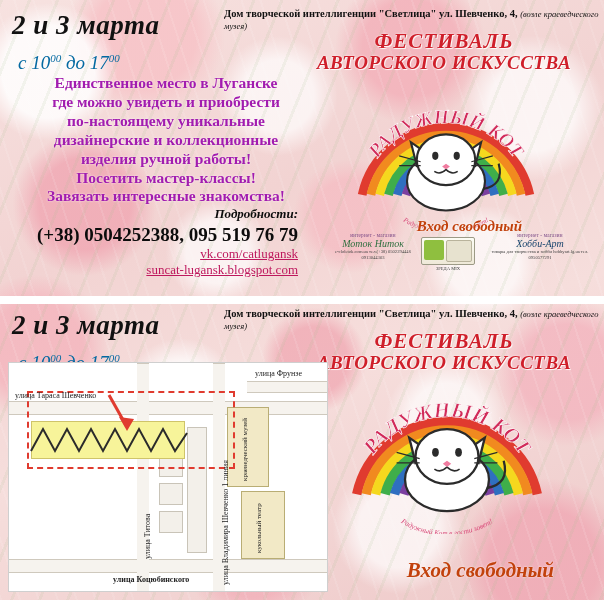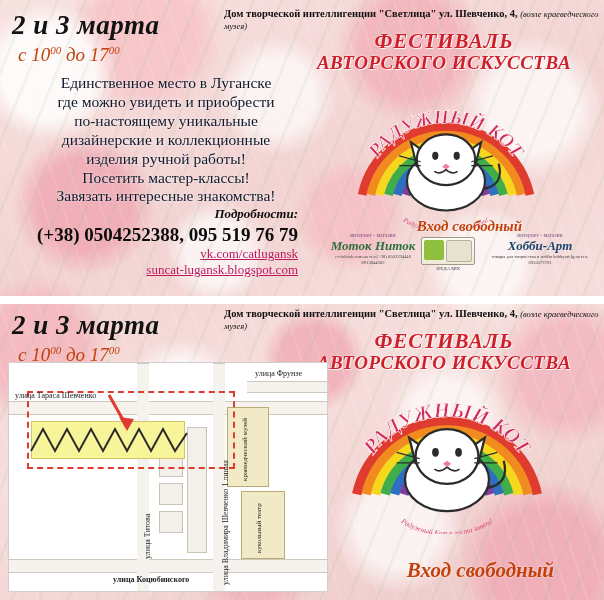--- a/index.html
+++ b/index.html
@@ -50,23 +50,23 @@
   .gap{position:absolute;left:0;top:296px;width:604px;height:8px;background:#ffffff;}
 
   
   .date{
     position:absolute;left:12px;top:10px;
     font-family:"Liberation Serif", serif;
     font-weight:bold;font-style:italic;font-size:27px;color:#111;
     letter-spacing:.5px;
   }
   .time{
-    position:absolute;left:18px;top:44px;
-    font-family:"Liberation Serif", serif;
-    font-style:italic;font-size:19px;color:#c2410c;
+    position:absolute;left:18px;top:52px;
+    font-family:"Liberation Serif", serif;
+    font-style:italic;font-size:19px;color:#0369a1;
   }
   .time sup{font-size:11px;vertical-align:super;}
   .venue{
     position:absolute;left:224px;top:8px;width:376px;
     font-family:"Liberation Serif", serif;
     font-size:10.5px;color:#111;font-weight:bold;line-height:1.15;
   }
   .venue .small{font-weight:normal;font-size:8.5px;font-style:italic;}
 
   .festival{
@@ -76,21 +76,21 @@
     text-shadow:0 0 2px rgba(255,255,255,.95),1px 1px 0 rgba(255,255,255,.8);
     line-height:1.08;
   }
   .festival .l1{font-size:21px;letter-spacing:1px;}
   .festival .l2{font-size:19px;letter-spacing:.5px;}
 
   
   .body-text{
     position:absolute;left:10px;top:74px;width:312px;
     font-family:"Liberation Serif", serif;
-    font-weight:normal;font-size:15.5px;line-height:1.22;color:#0f172a;
+    font-weight:bold;font-size:15.5px;line-height:1.22;color:#a21caf;
     text-align:center;
     text-shadow:0 0 2px rgba(255,255,255,.9);
   }
   .body-text div{white-space:nowrap;}
 
   .details{
     position:absolute;left:28px;top:206px;width:270px;text-align:right;
     font-family:"Liberation Serif", serif;color:#0c0c0c;
   }
   .details .head{font-style:italic;font-weight:bold;font-size:13px;margin-bottom:2px;}
@@ -109,21 +109,21 @@
     font-style:italic;font-weight:bold;color:#c2410c;
     text-shadow:0 0 2px rgba(255,255,255,.9);
   }
   .entry.top{right:82px;top:218px;font-size:15px;}
   .entry.bottom{right:50px;top:258px;font-size:21px;}
 
   
   .sponsors{position:absolute;left:330px;top:232px;width:268px;height:58px;}
   .sp{position:absolute;text-align:center;font-family:"Liberation Serif", serif;color:#333;}
   .sp .cap{font-size:5.2px;color:#7a4a86;letter-spacing:.2px;}
-  .sp .nm{font-size:13px;font-weight:bold;font-style:italic;}
+  .sp .nm{font-size:10px;font-weight:normal;font-style:italic;}
   .sp .ct{font-size:4.6px;color:#444;line-height:1.35;}
   .sp1{left:0;top:0;width:86px;}
   .sp1 .nm{color:#2f6f3f;}
   .sp2{left:88px;top:4px;width:60px;}
   .sp3{left:152px;top:0;width:116px;}
   .sp3 .nm{color:#19456e;}
   .sp-logo{
     width:52px;height:26px;margin:1px auto;
     background:linear-gradient(#fdfdf5,#efe9d8);
     border:1px solid #9c9a86;border-radius:2px;

